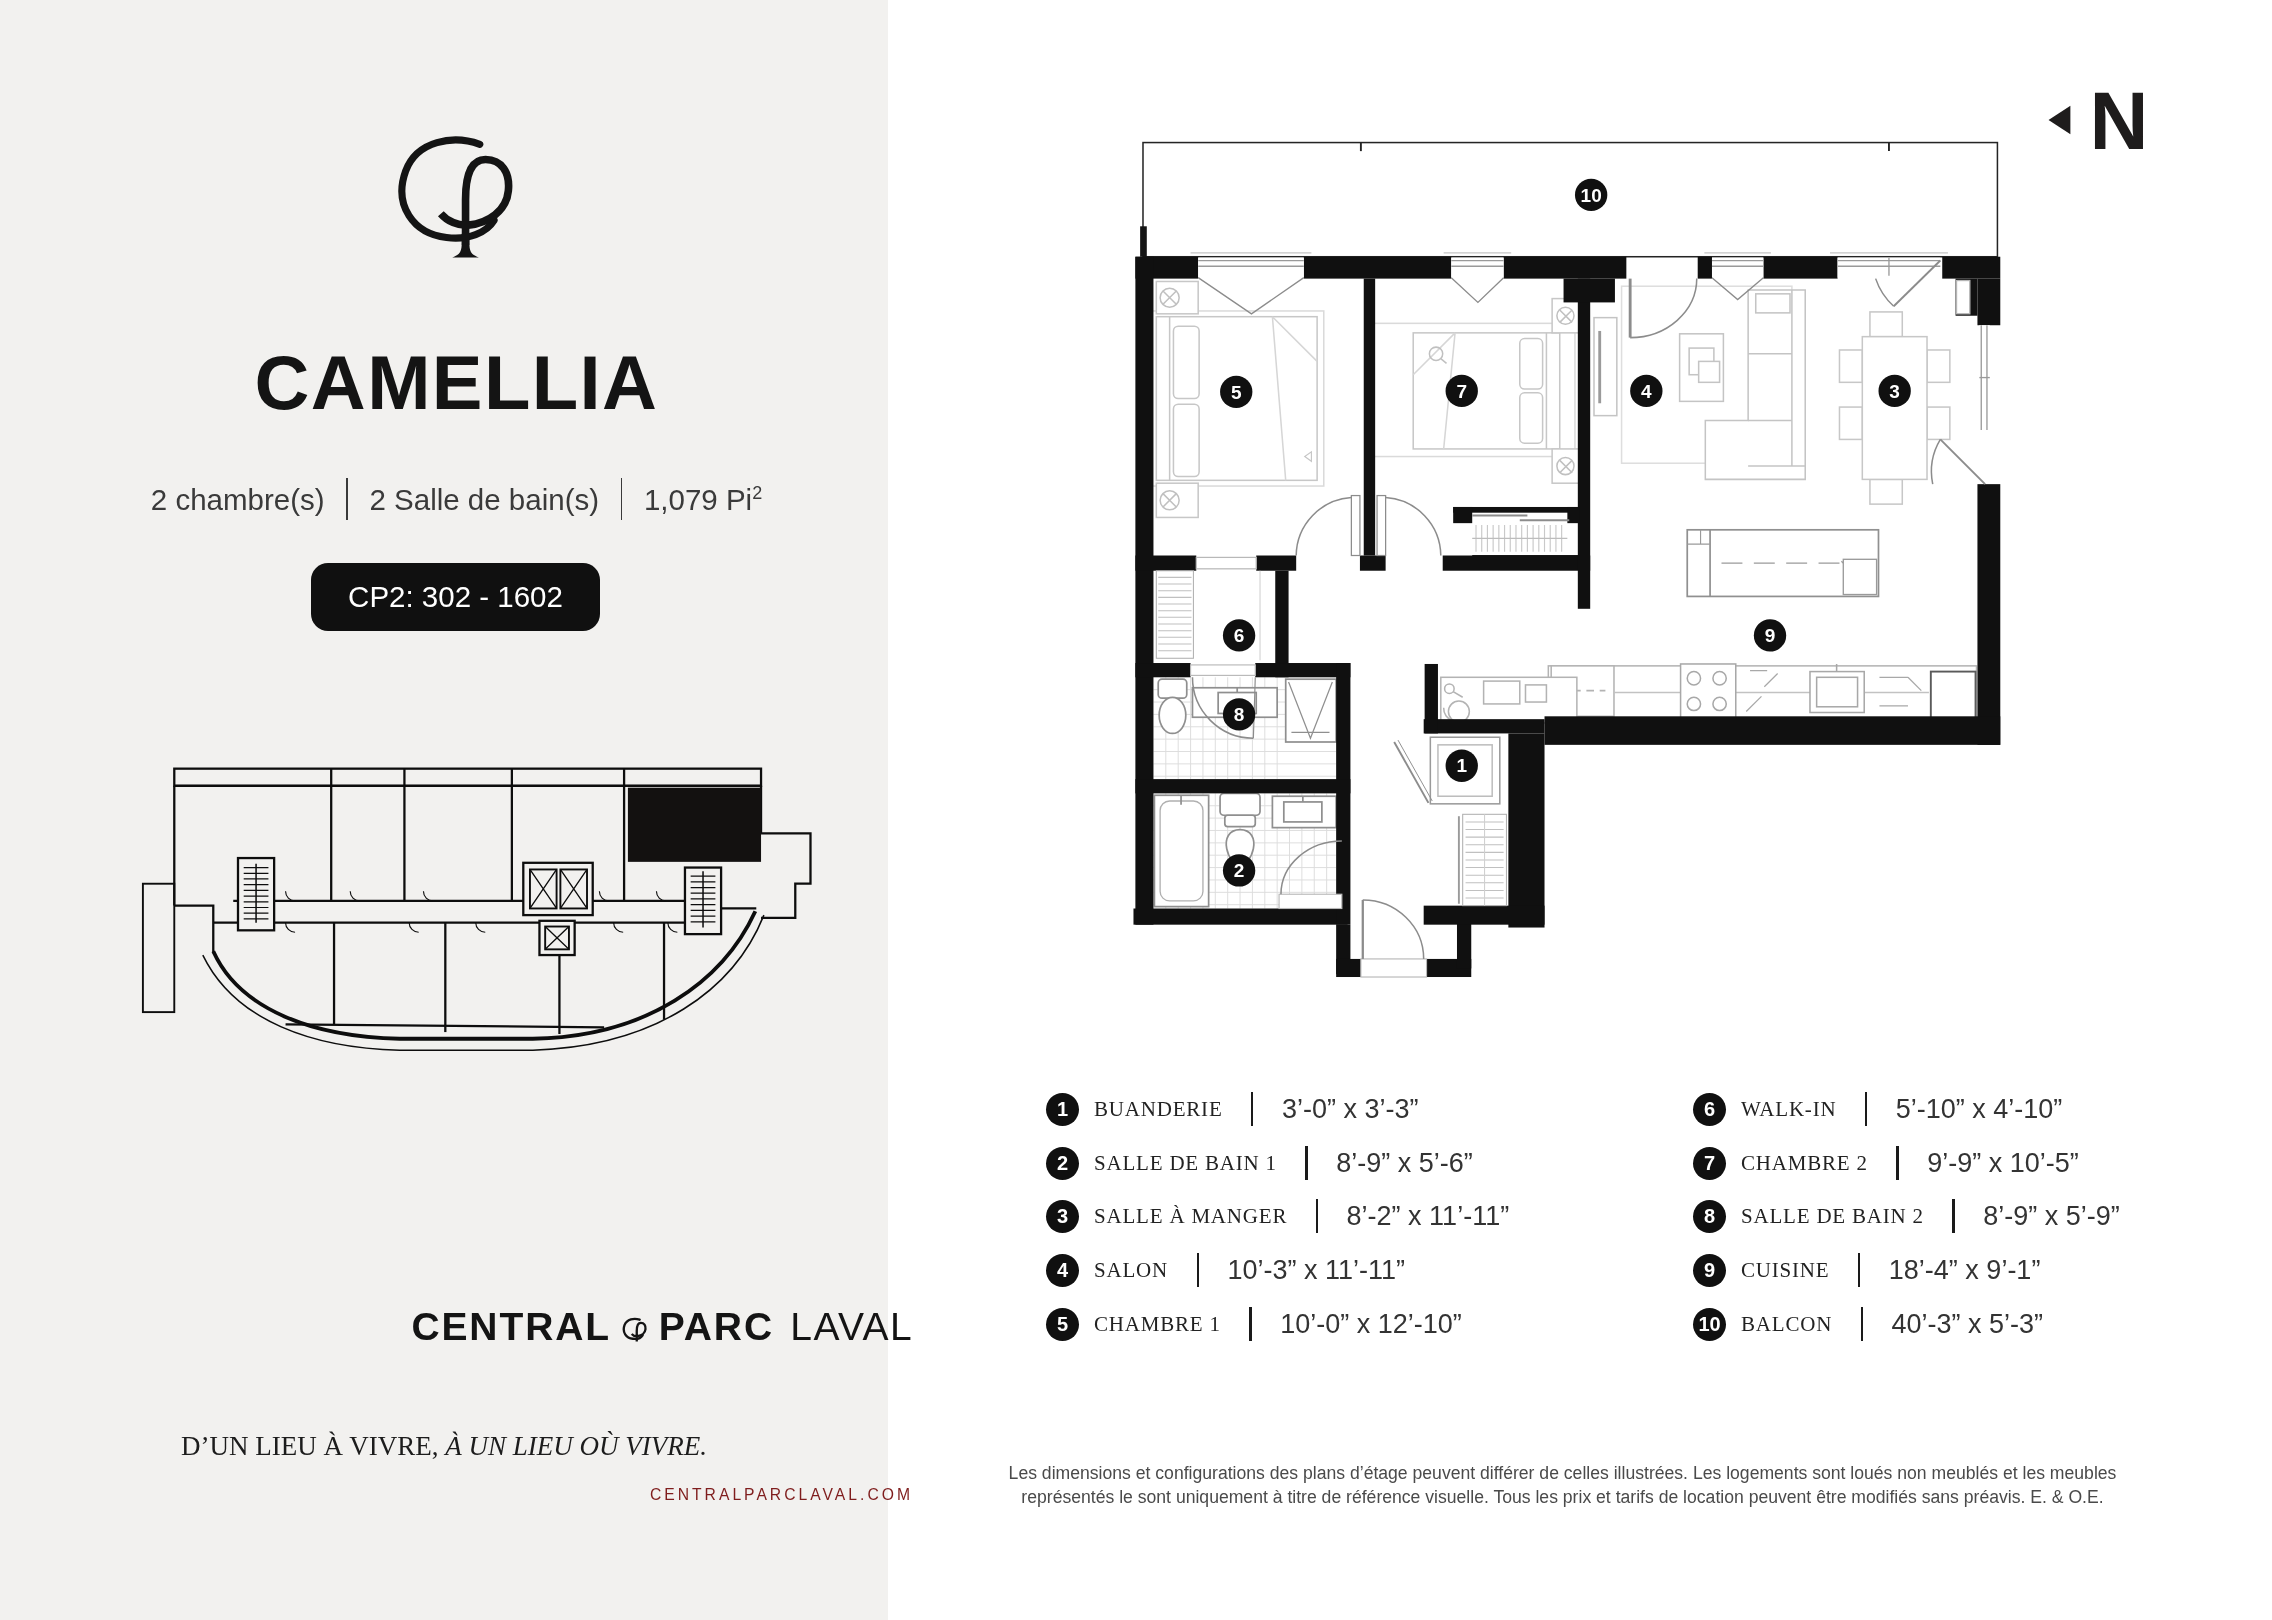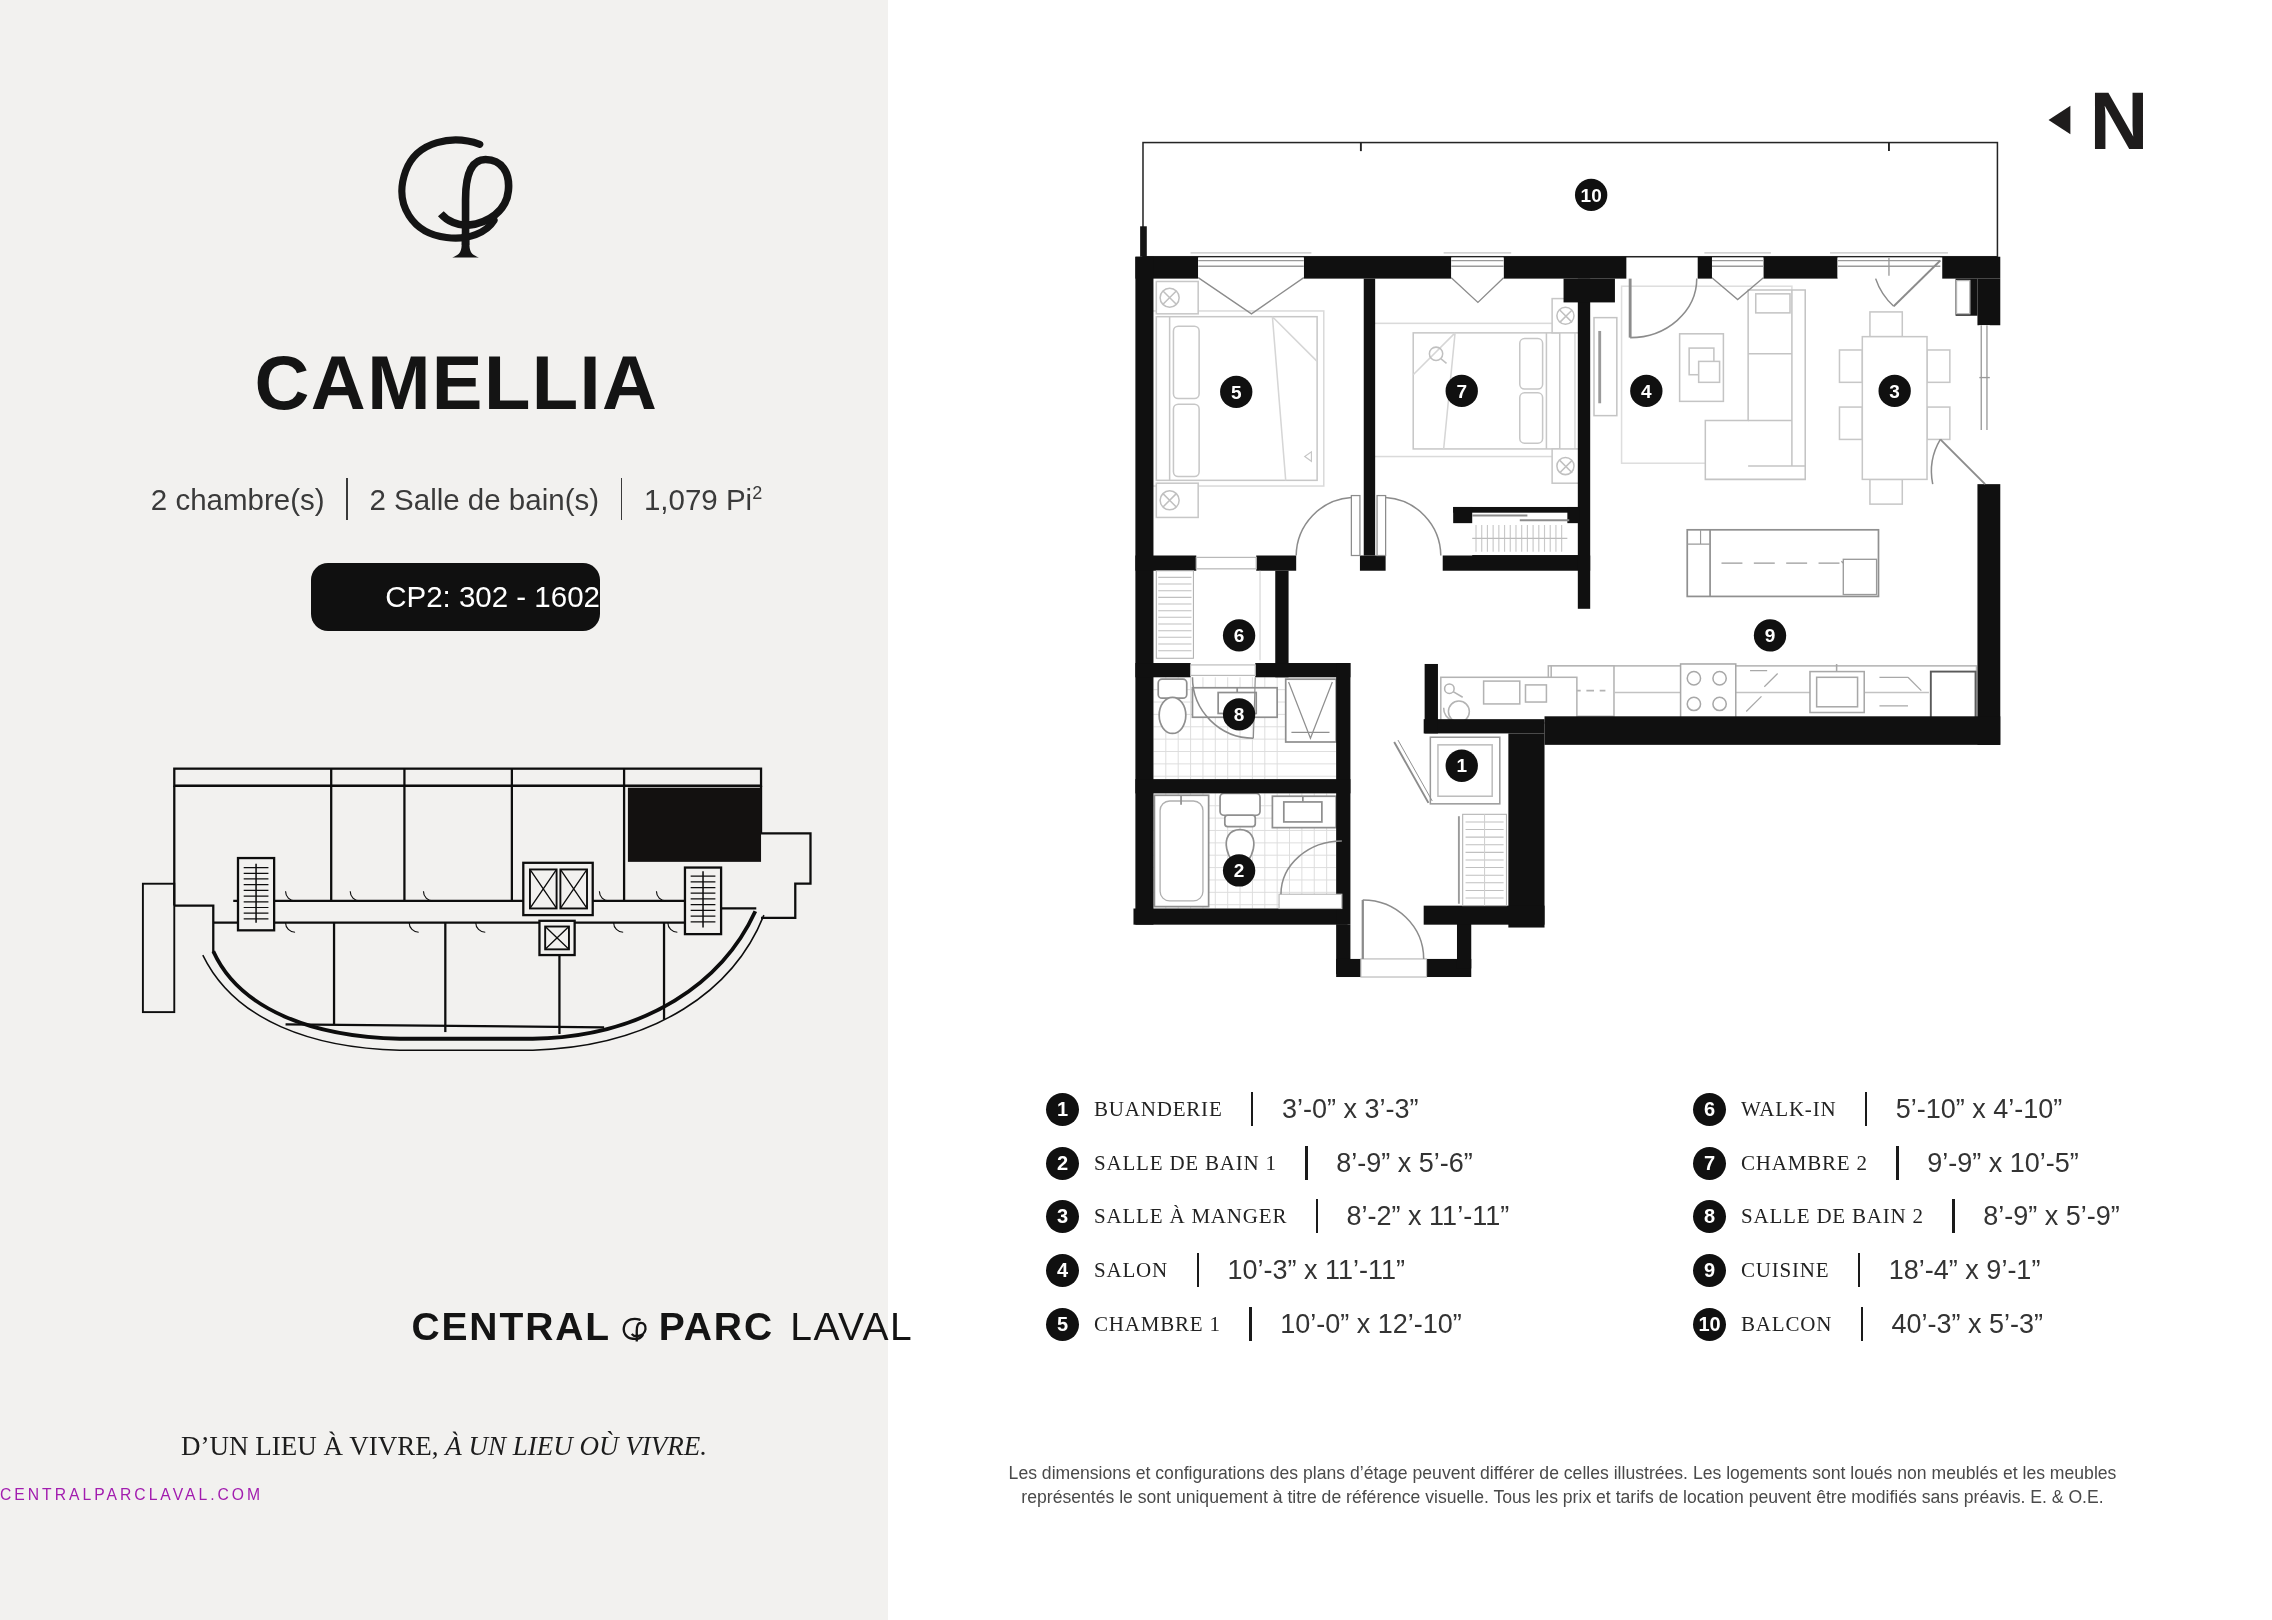--- a/index.html
+++ b/index.html
@@ -14,21 +14,21 @@
 <svg class="abs" style="left:394px;top:131px;" width="126" height="135" viewBox="0 0 132 142">
   <path d="M 90,14 C 62,4 24,10 12,42 C -1,78 20,108 55,112 C 78,115 97,107 105,94" fill="none" stroke="#141414" stroke-width="7.5" stroke-linecap="round"></path>
   <path d="M 75,120 L 75,72 C 75,44 82,30 96,30 C 113,30 122,44 120,63 C 118,84 99,97 78,99 C 67,100 56,95 49,87" fill="none" stroke="#141414" stroke-width="8" stroke-linecap="butt"></path>
   <path d="M 61,133 C 69,130 71,127 71,117 L 71,108 L 79,108 L 79,117 C 79,127 81,130 89,133 Z" fill="#141414"></path>
 </svg>
 
 <div class="abs" style="left:0;top:339px;width:913px;text-align:center;font-size:76px;font-weight:700;color:#141414;letter-spacing:1.4px;">CAMELLIA</div>
 
 <div class="abs" style="left:0;top:478px;width:913px;text-align:center;font-size:29.5px;color:#3a3a3a;">2&nbsp;chambre(s)&nbsp;<span style="display:inline-block;width:1.9px;height:42px;background:#3a3a3a;vertical-align:-10.5px;margin:0 13.3px;"></span>&nbsp;2&nbsp;Salle&nbsp;de&nbsp;bain(s)&nbsp;<span style="display:inline-block;width:1.9px;height:42px;background:#3a3a3a;vertical-align:-10.5px;margin:0 13.3px;"></span>&nbsp;1,079&nbsp;Pi<sup style="font-size:18px;">2</sup></div>
 
-<div class="abs" style="left:311px;top:563px;width:289px;height:68px;background:#101010;border-radius:17px;color:#fff;font-size:29.5px;line-height:68px;text-align:right;">CP2: 302 - 1602</div>
+<div class="abs" style="left:311px;top:563px;width:289px;height:68px;background:#101010;border-radius:17px;color:#fff;font-size:29.5px;line-height:68px;text-align:center;">CP2: 302 - 1602</div>
 
 <svg class="abs" style="left:141px;top:759px;" width="679" height="297" viewBox="148 798 714 312">
   <g fill="none" stroke="#0d0d0d" stroke-width="2.4">
 
     <rect x="183" y="808" width="617" height="18"></rect>
     <line x1="348" y1="808" x2="348" y2="826"></line>
     <line x1="425" y1="808" x2="425" y2="826"></line>
     <line x1="538" y1="808" x2="538" y2="826"></line>
     <line x1="656" y1="808" x2="656" y2="826"></line>
 
@@ -99,21 +99,21 @@
   <svg width="26" height="27.6" viewBox="0 0 132 142" style="vertical-align:-4.8px;margin:0 6.7px;">
     <path d="M 90,14 C 62,4 24,10 12,42 C -1,78 20,108 55,112 C 78,115 97,107 105,94" fill="none" stroke="#141414" stroke-width="12" stroke-linecap="round"></path>
     <path d="M 75,126 L 75,72 C 75,44 82,30 96,30 C 113,30 122,44 120,63 C 118,84 99,97 78,99 C 67,100 56,95 49,87" fill="none" stroke="#141414" stroke-width="12" stroke-linecap="butt"></path>
   </svg>
   <span style="font-size:39px;font-weight:700;letter-spacing:1.9px;">PARC</span>
   <span style="font-size:39px;font-weight:400;letter-spacing:1.4px;">&nbsp;LAVAL</span>
 </div>
 
 <div class="abs" style="left:0;top:1431px;width:888px;text-align:center;font-family:'Liberation Serif',serif;font-size:27px;color:#1c1c1c;">D’UN LIEU À VIVRE, <i>À UN LIEU OÙ VIVRE.</i></div>
 
-<div class="abs" style="left:0;top:1486px;width:913px;text-align:left;font-size:15.7px;letter-spacing:3px;color:#a21caf;">CENTRALPARCLAVAL.COM</div>
+<div class="abs" style="left:0;top:1486px;width:913px;text-align:right;font-size:15.7px;letter-spacing:3px;color:#7f1d1d;">CENTRALPARCLAVAL.COM</div>
 
 <svg class="abs" style="left:2040px;top:81px;" width="114" height="76" viewBox="0 0 120 80">
 
   <path d="M 9,41 L 32,26 L 32,56 Z" fill="#1e1c1c"></path>
 
   <text x="52" y="72" font-family="Liberation Sans, sans-serif" font-weight="700" font-size="86" fill="#1e1c1c">N</text>
 </svg>
 
 <svg class="abs" style="left:1084px;top:133px;" width="961" height="904" viewBox="1140 140 1010 950">
 

